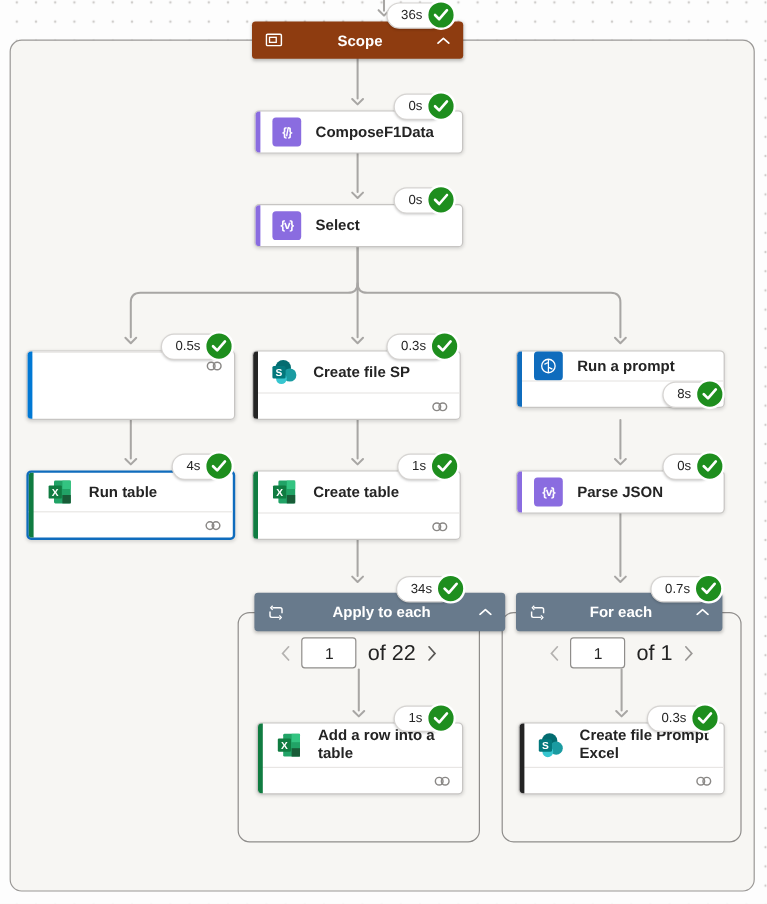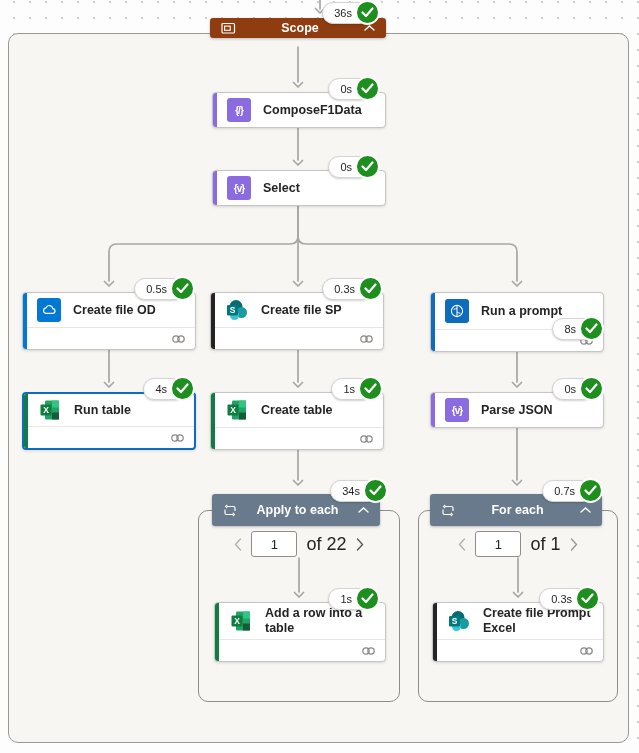--- a/index.html
+++ b/index.html
@@ -101,21 +101,21 @@
         <path d="M293.5,480.5 L298,485 L302.5,480.5"></path>
       <path d="M517,428 V480"></path>
         <path d="M512.5,480.5 L517,485 L521.5,480.5"></path>
       <path d="M299,558 V592"></path>
         <path d="M294.5,592.5 L299,597 L303.5,592.5"></path>
       <path d="M518,558 V592"></path>
         <path d="M513.5,592.5 L518,597 L522.5,592.5"></path>
     </g>
   </svg>
 
-  <div class="scope-header" style="left:210px;top:18px;width:176px;height:20px;">
+  <div class="scope-header" style="left:210px;top:18px;width:176px;height:31px;">
     <svg width="15" height="13" viewBox="0 0 15 13">
       <rect x="1" y="1.5" width="12.5" height="9.5" rx="1" fill="none" stroke="#fff" stroke-width="1.2"></rect>
       <rect x="3.6" y="4.1" width="5.6" height="4.2" fill="none" stroke="#fff" stroke-width="1.1"></rect>
     </svg>
     <span class="hdr-label">Scope</span>
     <svg width="11" height="6" viewBox="0 0 11 6">
       <path d="M1,5 L5.5,1 L10,5" fill="none" stroke="#fff" stroke-width="1.4" stroke-linecap="round"></path>
     </svg>
   </div>
 
@@ -134,28 +134,20 @@
     <div class="card-head">
       <span class="icon24" style="background:#8a6ce0;">
         <span class="glyph">{v}</span>
       </span>
       <span class="card-label">Select</span>
     </div>
   </div>
 
   <div class="card" style="left:22px;top:292px;width:174px;height:58px;">
     <span class="stripe" style="background:#0078d4;"></span>
-    <div class="card-head">
-      <span class="icon24" style="background:#0078d4;">
-        <svg width="16" height="16" viewBox="0 0 16 16">
-          <path d="M4.6,11.3 h7.1 a2.3,2.3 0 0 0 0-4.6 a3.4,3.4 0 0 0 -6.6,-0.9 a2.8,2.8 0 0 0 -0.5,5.5 z" fill="none" stroke="#fff" stroke-width="1.2" stroke-linejoin="round"></path>
-        </svg>
-      </span>
-      <span class="card-label">Create file OD</span>
-    </div>
     <div class="card-foot">
       <svg width="15" height="10" viewBox="0 0 15 10">
         <circle cx="5" cy="5" r="3.2" fill="none" stroke="#8a8886" stroke-width="1.2"></circle>
         <circle cx="10" cy="5" r="3.2" fill="none" stroke="#8a8886" stroke-width="1.2"></circle>
       </svg>
     </div>
   </div>
 
   <div class="card" style="left:210px;top:292px;width:174px;height:58px;">
     <span class="stripe" style="background:#242424;"></span>
@@ -172,21 +164,21 @@
       <span class="card-label">Create file SP</span>
     </div>
     <div class="card-foot">
       <svg width="15" height="10" viewBox="0 0 15 10">
         <circle cx="5" cy="5" r="3.2" fill="none" stroke="#8a8886" stroke-width="1.2"></circle>
         <circle cx="10" cy="5" r="3.2" fill="none" stroke="#8a8886" stroke-width="1.2"></circle>
       </svg>
     </div>
   </div>
 
-  <div class="card" style="left:430px;top:292px;width:174px;height:60px;">
+  <div class="card" style="left:430px;top:292px;width:174px;height:48px;">
     <span class="stripe" style="background:#0f6cbd;"></span>
     <div class="card-head">
       <span class="icon24" style="background:#0f6cbd;">
         <svg width="16" height="16" viewBox="0 0 16 16">
           <circle cx="8" cy="8" r="5.6" fill="none" stroke="#fff" stroke-width="1.1"></circle>
           <path d="M8,2.4 V13.6 M8,5.2 C6.6,5.2 6.2,6.4 4.6,6.4 M8,9.2 C9.4,9.2 9.8,10.4 11.4,10.4" fill="none" stroke="#fff" stroke-width="1"></path>
         </svg>
       </span>
       <span class="card-label">Run a prompt</span>
     </div>
@@ -245,21 +237,21 @@
   <div class="card" style="left:430px;top:392px;width:174px;height:36px;">
     <span class="stripe" style="background:#8a6ce0;"></span>
     <div class="card-head">
       <span class="icon24" style="background:#8a6ce0;">
         <span class="glyph">{v}</span>
       </span>
       <span class="card-label">Parse JSON</span>
     </div>
   </div>
 
-  <div class="loop-header" style="left:212px;top:494px;width:168px;height:32px;">
+  <div class="loop-header" style="left:212px;top:494px;width:209px;height:32px;">
     <svg width="14" height="13" viewBox="0 0 14 13">
       <path d="M4,2.5 H10.5 a1.5,1.5 0 0 1 1.5,1.5 V7" fill="none" stroke="#fff" stroke-width="1.2"></path>
       <path d="M10,10.5 H3.5 a1.5,1.5 0 0 1 -1.5,-1.5 V5.5" fill="none" stroke="#fff" stroke-width="1.2"></path>
       <path d="M4.2,0.8 L2.6,2.5 L4.2,4.2 M9.8,8.8 L11.4,10.5 L9.8,12.2" fill="none" stroke="#fff" stroke-width="1.1"></path>
     </svg>
     <span class="hdr-label">Apply to each</span>
     <svg width="11" height="6" viewBox="0 0 11 6">
       <path d="M1,5 L5.5,1 L10,5" fill="none" stroke="#fff" stroke-width="1.4" stroke-linecap="round"></path>
     </svg>
   </div>

